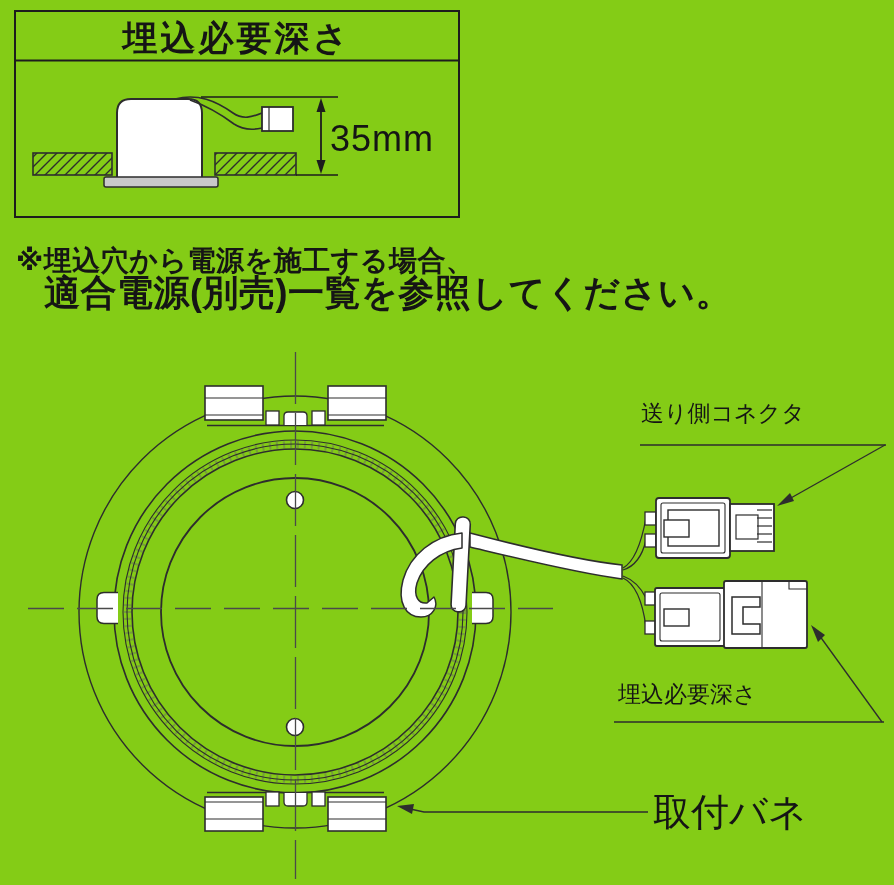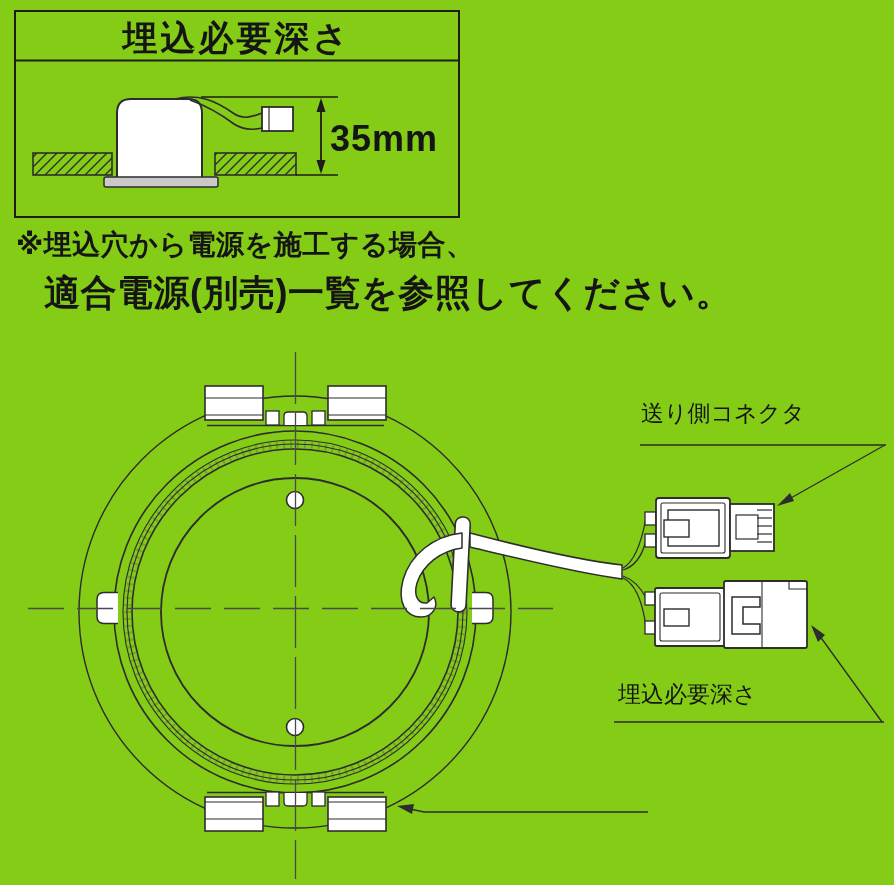--- a/index.html
+++ b/index.html
@@ -5,22 +5,22 @@
   html,body{margin:0;padding:0;background:#fff;}
   .page{
     position:relative;width:894px;height:885px;background:#84cc16;overflow:hidden;
     font-family:"Liberation Sans","DejaVu Sans",sans-serif;color:#151515;
   }
   .abs{position:absolute;white-space:nowrap;}
   .panel-title{
     left:16px;top:15px;width:442px;text-align:center;
     font-size:35px;font-weight:bold;letter-spacing:3px;
   }
-  .dim-label{left:330px;top:118px;font-size:36px;font-weight:bold;letter-spacing:1px;}
-  .note-line1{left:16px;top:226px;font-size:28px;font-weight:600;letter-spacing:0.5px;}
+  .dim-label{left:330px;top:118px;font-size:36px;font-weight:normal;letter-spacing:1px;}
+  .note-line1{left:16px;top:242px;font-size:28px;font-weight:600;letter-spacing:0.5px;}
   .note-line2{left:44px;top:269px;font-size:36px;font-weight:600;letter-spacing:0.5px;text-align:center;}
   .lbl{font-size:23px;font-weight:500;}
   .lbl-feed{left:641px;top:398px;}
   .lbl-power{left:618px;top:679px;}
   .lbl-spring{left:653px;top:787px;font-size:38px;font-weight:500;}
   svg{position:absolute;left:0;top:0;}
 </style>
 </head>
 <body>
 
@@ -174,14 +174,15 @@
 
   <span class="abs panel-title">埋込必要深さ</span>
 
   <span class="abs dim-label">35mm</span>
 
   <span class="abs note-line1">※埋込穴から電源を施工する場合、</span>
   <span class="abs note-line2">適合電源(別売)一覧を参照してください。</span>
 
   <span class="abs lbl lbl-feed">送り側コネクタ</span>
   <span class="abs lbl lbl-power">埋込必要深さ</span>
+  <span class="abs lbl-spring abs">取付バネ</span>
 
 </div>
 
 </body></html>

